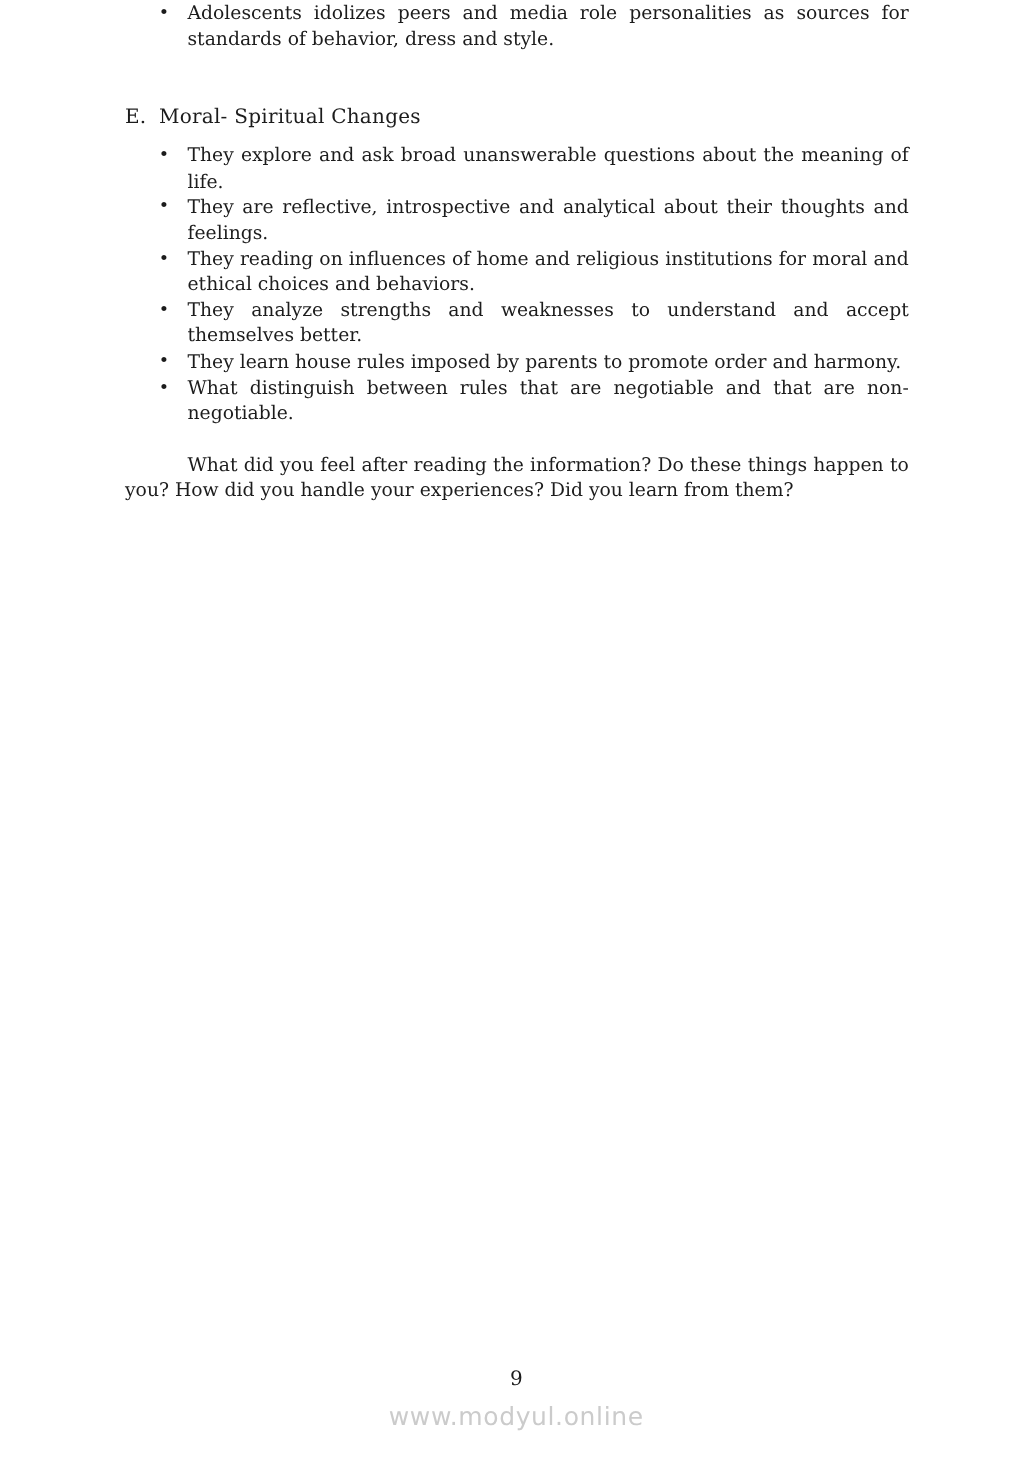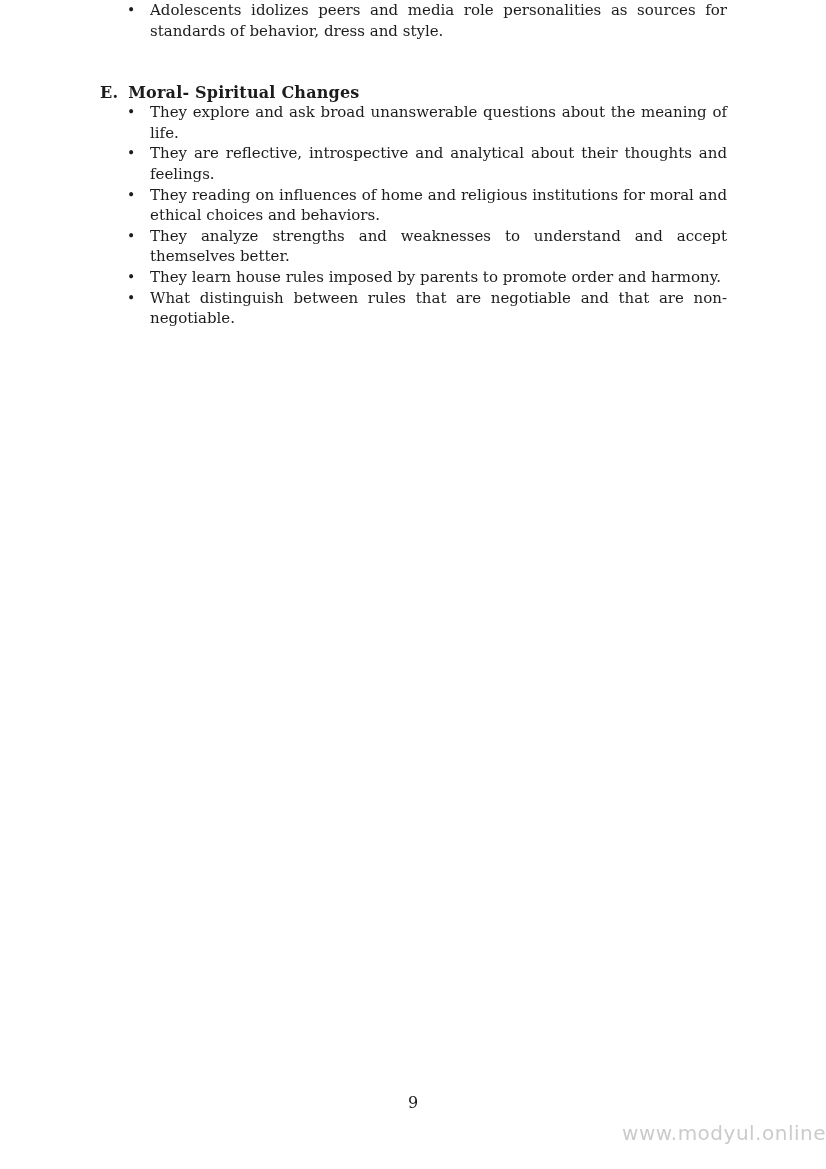--- a/index.html
+++ b/index.html
@@ -40,23 +40,23 @@
     font-size: 14px;
   }
   ul.bullet-list .txt {
     flex: 1 1 auto;
     text-align: justify;
   }
   .top-list {
     margin-top: 97px;
   }
   h2.heading {
-    margin: 42px 0 0 0;
+    margin: 42px 0 12px 0;
     font-size: 16px;
-    font-weight: bold;
+    font-weight: normal;
     line-height: 19px;
     letter-spacing: 0.2px;
   }
   h2.heading .label {
     display: inline-block;
     margin-right: 10px;
   }
   p.para {
     margin: 0;
     text-align: justify;
@@ -80,21 +80,21 @@
     width: 100%;
     text-align: center;
     font-size: 16px;
     color: #1c1c1c;
   }
   .watermark {
     position: absolute;
     top: 1121px;
     left: 0;
     width: 100%;
-    text-align: right;
+    text-align: center;
     font-family: "DejaVu Sans", "Liberation Sans", sans-serif;
     font-size: 20px;
     letter-spacing: 0.5px;
     color: #cbcbcb;
   }
 </style>
 </head>
 <body>
 
 <div class="page">
@@ -132,18 +132,19 @@
       <li>
         <span class="marker">•</span>
         <span class="txt">They learn house rules imposed by parents to promote order and harmony.</span>
       </li>
       <li>
         <span class="marker">•</span>
         <span class="txt">What distinguish between rules that are negotiable and that are non-negotiable.</span>
       </li>
     </ul>
 
+    <p class="para indent closing">What did you feel after reading the information? Do these things happen to you? How did you handle your experiences? Did you learn from them?</p>
 
   </div>
 
   <div class="page-number">9</div>
   <div class="watermark">www.modyul.online</div>
 </div>
 
 </body></html>

